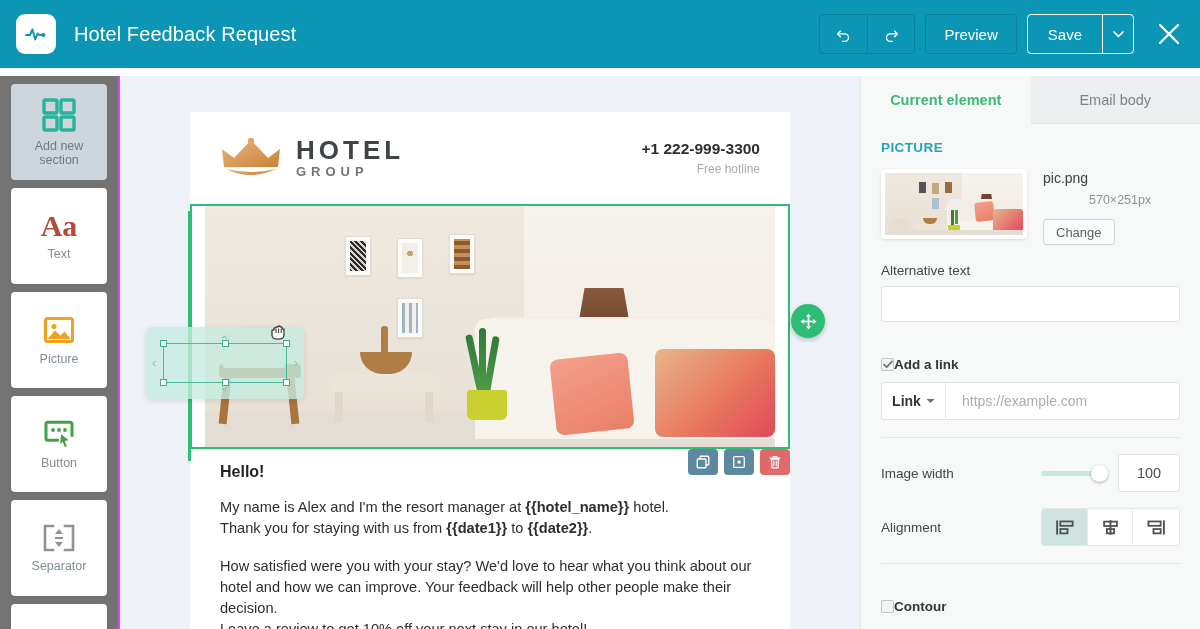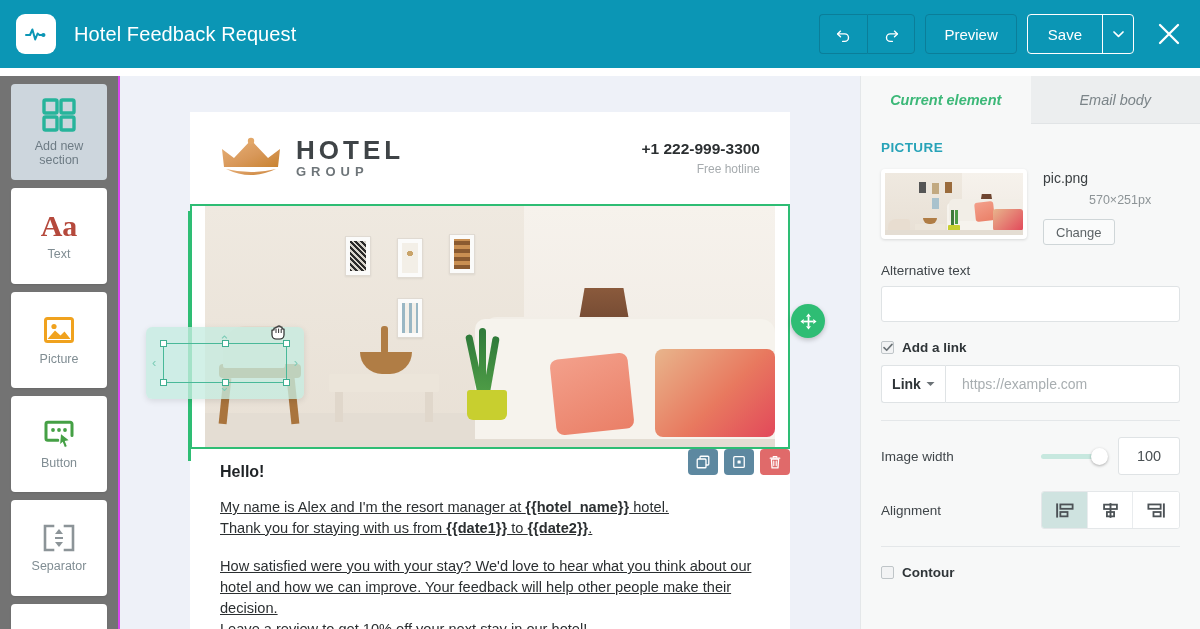--- a/index.html
+++ b/index.html
@@ -115,21 +115,21 @@
     cursor:move; z-index:30;
   }
   
   .elem-actions{ position:absolute; display:flex; gap:6px; z-index:25;}
   .ea{ width:30px; height:26px; border-radius:4px; display:flex; align-items:center; justify-content:center; cursor:pointer;}
   .ea.blue{ background:#5d88a0; }
   .ea.red{ background:#e06a6a; }
 
   .email-text{ padding:14px 30px 10px 30px; }
   .hello{ font-size:16px; font-weight:bold; color:#1f2326; margin:0 0 16px 0;}
-  .para{ font-size:14.6px; line-height:21px; color:#2b2f31; margin:0;text-decoration:underline;}
+  .para{ font-size:14.6px; line-height:21px; color:#2b2f31; margin:0;}
   .para b{ font-weight:bold; }
   .para.gap{ margin-top:17px; }
 
   
   .ghost{
     position:absolute; z-index:40; width:158px; height:72px; border-radius:6px;
     background:rgba(197,236,224,.78); box-shadow:0 2px 6px rgba(0,0,0,.10);
     display:flex; align-items:center; justify-content:center;
   }
   .ghost-box{ position:relative; width:124px; height:40px; border:1px solid #49b999;}
@@ -139,21 +139,21 @@
   .hand-cursor{ position:absolute; z-index:45; width:16px; height:18px;}
 
   
   .rpanel{
     position:absolute; right:0; top:76px; width:340px; height:553px;
     background:#f7f8f8; border-left:1px solid #e4e7e9; overflow:hidden;
   }
   .tabs{ display:flex; height:48px; }
   .tab{
     flex:1; display:flex; align-items:center; justify-content:center; cursor:pointer;
-    font-size:14.5px; color:#7c8589; background:#eceeef; border-bottom:1px solid #e1e4e6;font-style:italic;
+    font-size:14.5px; color:#7c8589; background:#eceeef; border-bottom:1px solid #e1e4e6;
   }
   .tab.active{ background:#f7f8f8; color:#3cb878; font-weight:bold; border-bottom:1px solid #f7f8f8;}
   .rbody{ padding:16px 20px 0 20px; }
   .sec-title{ font-size:13.5px; font-weight:bold; color:#27a3b8; letter-spacing:.4px; margin:0 0 14px 0;}
   .pic-row{ display:flex; gap:16px; align-items:flex-start; }
   .thumb{
     width:146px; height:70px; background:#fff; border-radius:4px; padding:4px;
     box-shadow:0 1px 3px rgba(0,0,0,.13); flex:0 0 auto; overflow:hidden;
   }
   .thumb-in{ position:relative; width:100%; height:100%; overflow:hidden; background:#efe7dd; }
@@ -163,21 +163,21 @@
     margin-top:10px; display:inline-flex; align-items:center; justify-content:center;
     height:26px; padding:0 12px; border:1px solid #cfd6d8; border-radius:3px;
     background:#fafbfb; font-size:13px; color:#5d6467; cursor:pointer;
   }
   .fld-label{ font-size:13.5px; color:#40464a; margin:18px 0 8px 0; }
   .text-input{
     width:100%; height:36px; border:1px solid #dfe3e5; border-radius:3px; background:#fff;
     padding:0 10px; font-size:13.5px; color:#3b4043; outline:none;
     font-family:"Liberation Sans", sans-serif;
   }
-  .cbrow{ display:flex; align-items:center; gap:8px; margin-top:18px;}
+  .cbrow{ display:flex; align-items:center; margin-top:35px;}
   .cbox{
     width:13px; height:13px; border:1px solid #bfc5c8; border-radius:2px; background:#f2f3f4;
     display:flex; align-items:center; justify-content:center; cursor:pointer; flex:0 0 auto;
   }
   .cbox.checked{ background:#f2f3f4; }
   .cb-label{ font-size:13.5px; color:#2f3538; font-weight:bold; }
   .link-row{ display:flex; margin-top:10px; }
   .link-sel{
     width:64px; height:38px; border:1px solid #dfe3e5; border-right:none; border-radius:3px 0 0 3px;
     background:#fff; display:flex; align-items:center; justify-content:center; gap:5px;

